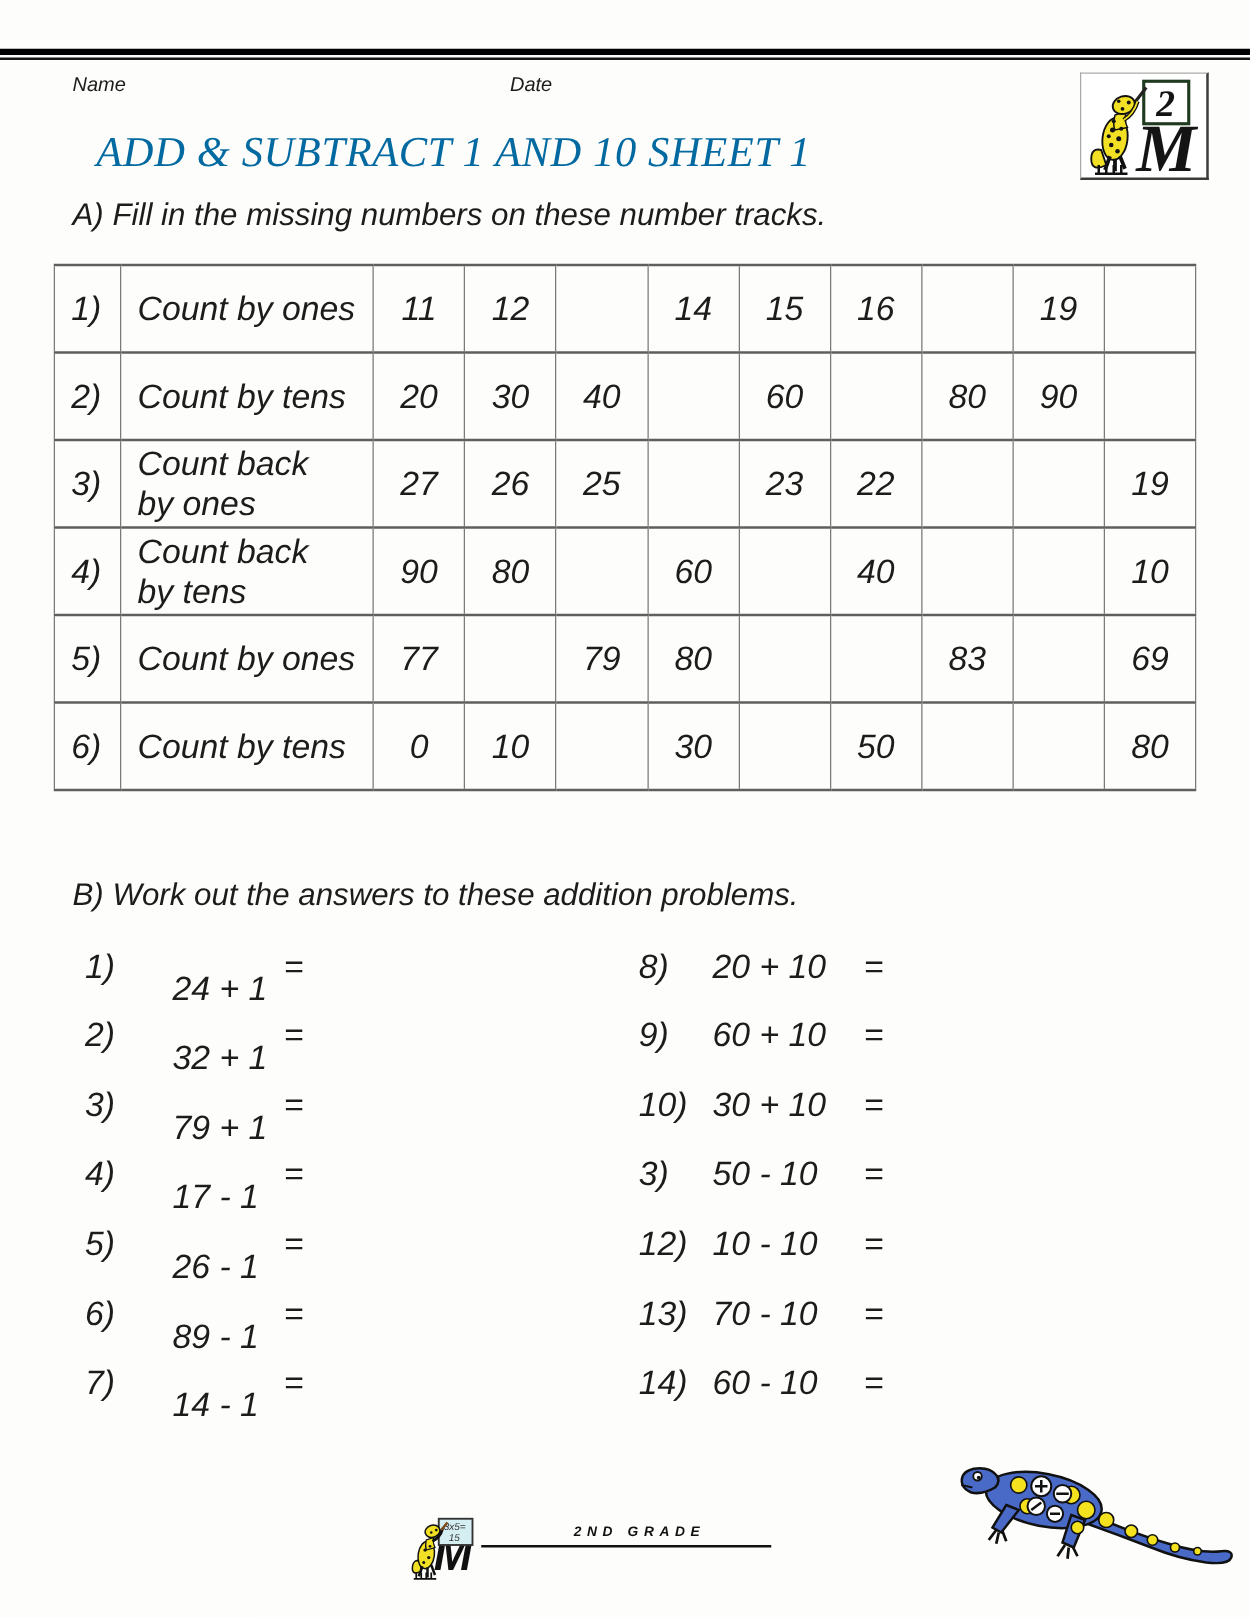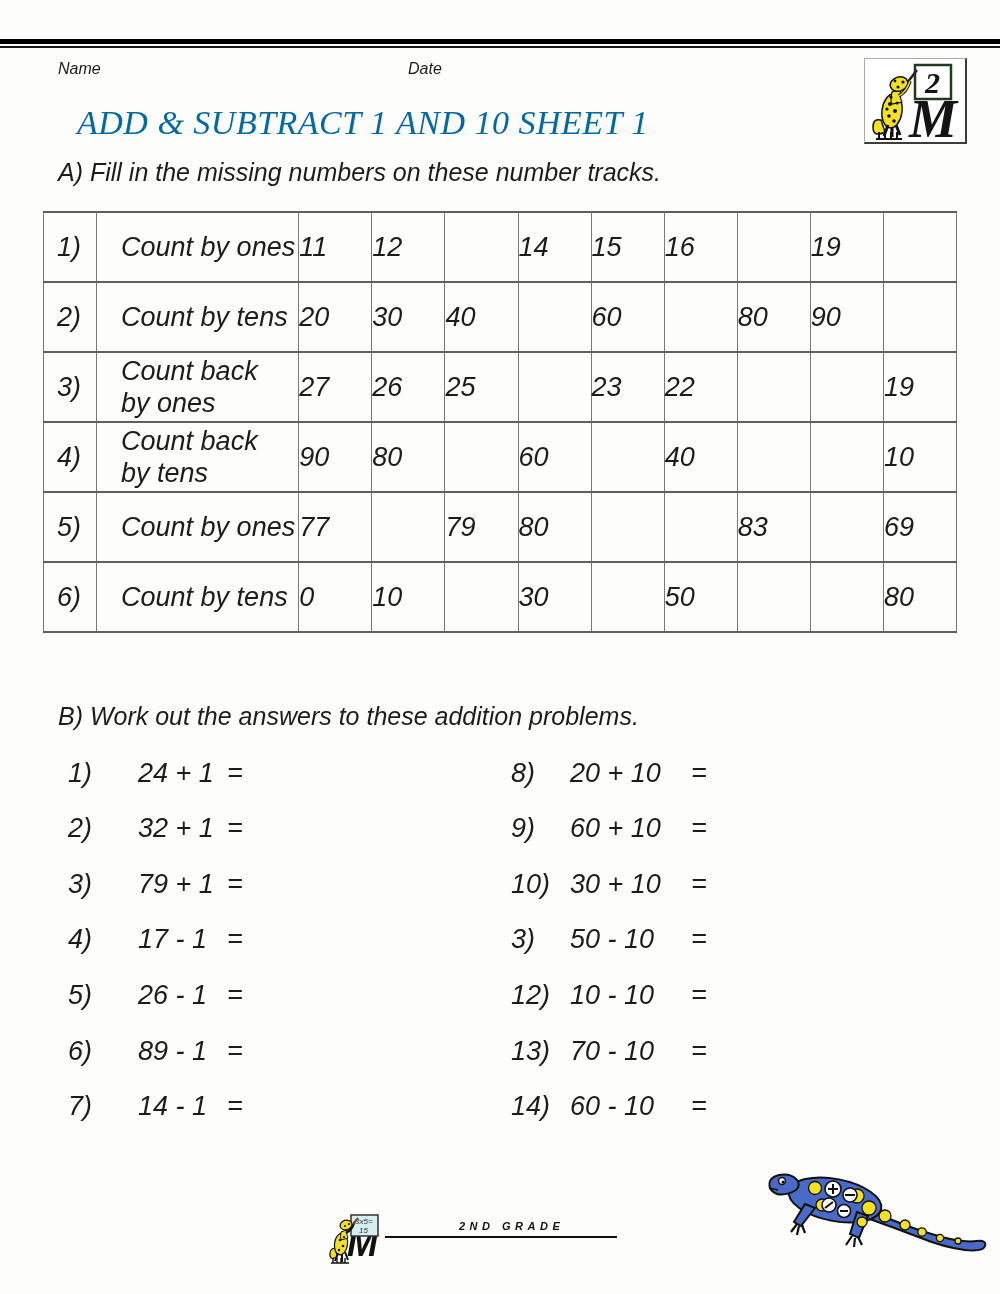--- a/index.html
+++ b/index.html
@@ -31,28 +31,28 @@
   .heading-b { top:702px; }
 
   
   .tracks { position:absolute; left:43px; top:211px; width:914px; border-collapse:collapse; table-layout:fixed; }
   .tracks td {
     border-left:1px solid #7a7a7a; border-right:1px solid #7a7a7a;
     border-top:2px solid #5f5f5f; border-bottom:2px solid #5f5f5f;
     height:70px; font-size:27px; vertical-align:middle;
   }
   .t-num   { text-align:left; padding-left:13px; }
-  .t-label { text-align:left; padding-left:24px; white-space:pre-line; line-height:1.2; }
-  .t-cell  { text-align:left; }
+  .t-label { text-align:left; padding-left:13px; white-space:pre-line; line-height:1.2; }
+  .t-cell  { text-align:center; }
 
   
   .prob { position:absolute; left:0; width:1000px; height:34px; font-size:27px; }
   .prob span { position:absolute; top:0; line-height:30px; }
   .pl .p-num  { left:68px; }
-  .pl .p-expr { left:138px; }
+  .pl .p-expr { left:138px;margin-top:18px; }
   .pl .p-eq   { left:227px; }
   .pr .p-num  { left:511px; }
   .pr .p-expr { left:570px; }
   .pr .p-eq   { left:691px; }
 
   
   .footer-grade {
     position:absolute; left:459px; top:1220px; font-size:11px; font-weight:bold;
     letter-spacing:4.5px; color:#111;
   }

